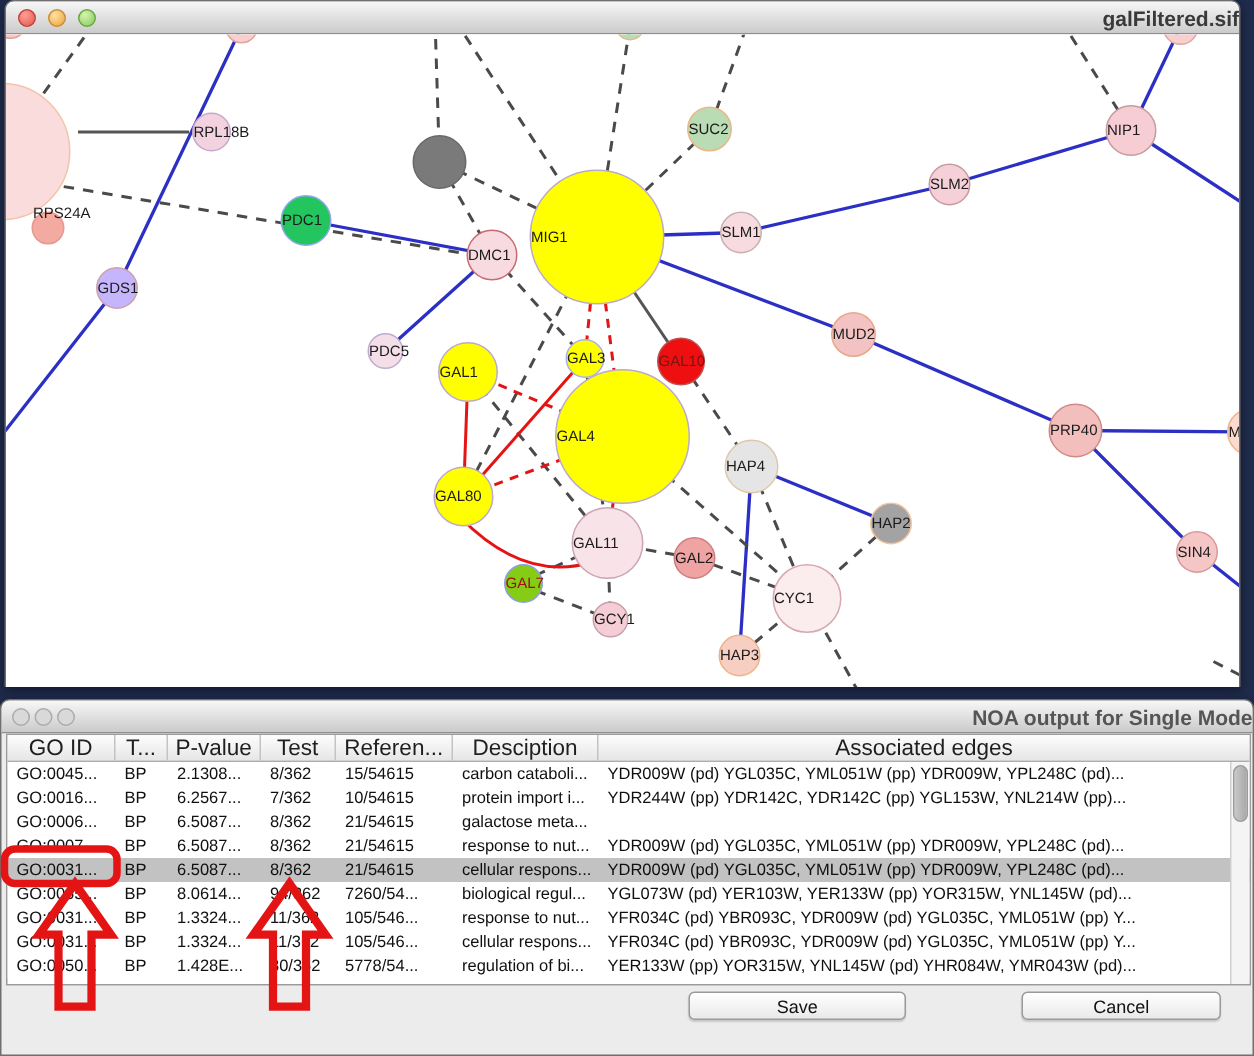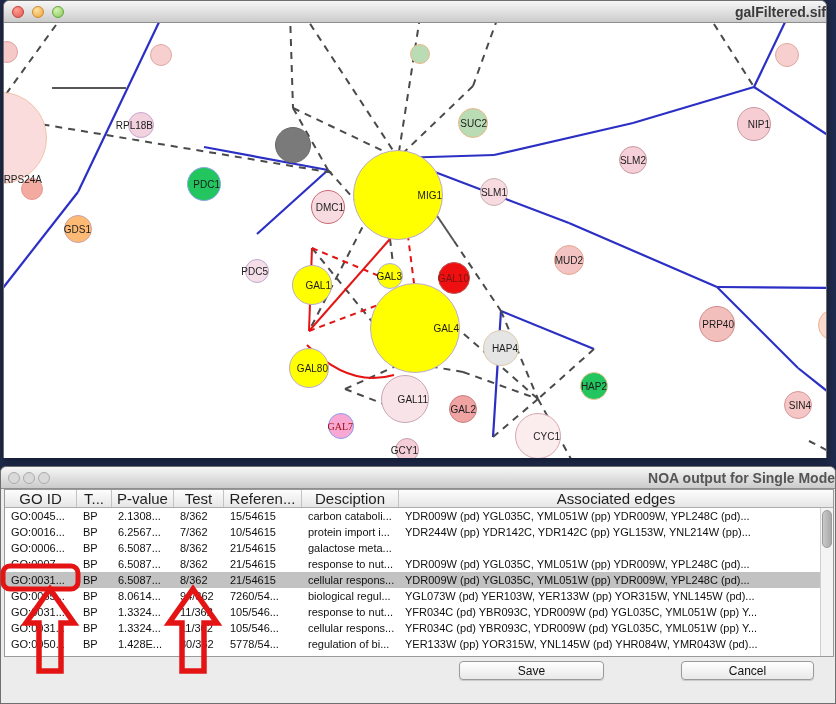--- a/index.html
+++ b/index.html
@@ -17,21 +17,21 @@
   .win.lower .titlebar .title { font-weight:bold; color:#555; }
   .tl { position:absolute; top:5px; width:12px; height:12px; border-radius:50%; }
   .tl.red    { left:8px;  background:radial-gradient(circle at 35% 30%, #ff9f97, #e2574d); border:1px solid #c43f38; }
   .tl.yellow { left:28px; background:radial-gradient(circle at 35% 30%, #ffe2a0, #eaa33e); border:1px solid #cf8b2d; }
   .tl.green  { left:48px; background:radial-gradient(circle at 35% 30%, #d7f3b0, #85c95a); border:1px solid #65a83f; }
   .tl.gray   { background:#d9d9d9; border:1px solid #ababab; }
   .tl.g1{left:7px;} .tl.g2{left:22px;} .tl.g3{left:37px;}
 
   .canvas { position:absolute; left:0; top:22px; width:822px; height:435px; background:#fff; overflow:hidden; }
   .canvas svg { position:absolute; left:0; top:0; }
-  .node { position:absolute; border-radius:50%; display:flex; align-items:center; justify-content:flex-end;margin-top:37px; }
+  .node { position:absolute; border-radius:50%; display:flex; align-items:center; justify-content:flex-start; }
   .node span { font-size:10px; color:#1c1c1c; white-space:nowrap; pointer-events:none; }
 
   .ntable { position:absolute; left:3px; top:22px; width:830px; height:168px; background:#fff;
             border:1px solid #9a9a9a; overflow:hidden; }
   .thead { display:flex; height:18px; background:linear-gradient(#fdfdfd,#e6e6e6); border-bottom:1px solid #adadad; }
   .th { font-size:15px; color:#1f1f1f; text-align:center; line-height:17px; border-right:1px solid #c3c3c3;
         overflow:hidden; white-space:nowrap; flex:0 0 auto; }
   .th:last-child { flex:1 1 auto; border-right:none; }
   .trow { display:flex; height:16px; background:#fff; }
   .trow.sel { background:#c2c2c2; }
@@ -123,21 +123,21 @@
           <div class="node" style="left: 146px; top: -16px; width: 22px; height: 22px; background: rgb(248, 207, 207); border: 1.5px solid rgb(224, 168, 160);"></div>
           <div class="node" style="left: 406px; top: -16px; width: 20px; height: 20px; background: rgb(185, 220, 180); border: 1.5px solid rgb(232, 184, 138);"></div>
           <div class="node" style="left: 771px; top: -17px; width: 24px; height: 24px; background: rgb(248, 207, 207); border: 1.5px solid rgb(224, 168, 160);"></div>
           <div class="node" style="left: 271px; top: 67px; width: 36px; height: 36px; background: rgb(122, 122, 122); border: 1.5px solid rgb(105, 105, 105);"></div>
           <div class="node" style="left: 124px; top: 52px; width: 26px; height: 26px; background: rgb(242, 210, 222); border: 1.5px solid rgb(201, 166, 206);">
             <span>RPL18B</span>
           </div>
           <div class="node" style="left: 17px; top: 118px; width: 22px; height: 22px; background: rgb(243, 171, 161); border: 1.5px solid rgb(232, 152, 144);">
             <span style="position: relative; top: -10px;">RPS24A</span>
           </div>
-          <div class="node" style="left: 60px; top: 155px; width: 28px; height: 28px; background: #fdba74; border: 1.5px solid rgb(208, 160, 168);">
+          <div class="node" style="left: 60px; top: 155px; width: 28px; height: 28px; background: #c4b5fd; border: 1.5px solid rgb(208, 160, 168);">
             <span>GDS1</span>
           </div>
           <div class="node" style="left: 183px; top: 107px; width: 34px; height: 34px; background: #22c55e; border: 1.5px solid rgb(143, 168, 232);">
             <span>PDC1</span>
           </div>
           <div class="node" style="left: 307px; top: 130px; width: 34px; height: 34px; background: rgb(248, 219, 224); border: 1.5px solid rgb(201, 106, 114);">
             <span>DMC1</span>
           </div>
           <div class="node" style="left: 349px; top: 90px; width: 90px; height: 90px; background: rgb(255, 255, 0); border: 1.5px solid rgb(188, 170, 203);">
             <span>MIG1</span>
@@ -159,21 +159,21 @@
           </div>
           <div class="node" style="left: 695px; top: 246px; width: 36px; height: 36px; background: rgb(243, 191, 189); border: 1.5px solid rgb(208, 138, 138);">
             <span>PRP40</span>
           </div>
           <div class="node" style="left: 814px; top: 249px; width: 32px; height: 32px; background: rgb(251, 218, 207); border: 1.5px solid rgb(238, 180, 142);">
             <span>MSI</span>
           </div>
           <div class="node" style="left: 780px; top: 331px; width: 28px; height: 28px; background: rgb(245, 198, 198); border: 1.5px solid rgb(216, 152, 152);">
             <span>SIN4</span>
           </div>
-          <div class="node" style="left: 576px; top: 312px; width: 28px; height: 28px; background: #22c55e; border: 1.5px solid rgb(240, 196, 156); padding-left: 15px;">
+          <div class="node" style="left: 576px; top: 312px; width: 28px; height: 28px; background: #a3a3a3; border: 1.5px solid rgb(240, 196, 156);">
             <span>HAP2</span>
           </div>
           <div class="node" style="left: 241px; top: 199px; width: 24px; height: 24px; background: rgb(244, 223, 233); border: 1.5px solid rgb(192, 170, 210);">
             <span>PDC5</span>
           </div>
           <div class="node" style="left: 288px; top: 205px; width: 40px; height: 40px; background: rgb(255, 255, 0); border: 1.5px solid rgb(188, 170, 203);">
             <span>GAL1</span>
           </div>
           <div class="node" style="left: 373px; top: 203px; width: 26px; height: 26px; background: rgb(255, 255, 0); border: 1.5px solid rgb(168, 176, 232);">
             <span>GAL3</span>
@@ -189,21 +189,21 @@
           </div>
           <div class="node" style="left: 479px; top: 270px; width: 36px; height: 36px; background: #e5e5e5; border: 1.5px solid rgb(221, 200, 168);">
             <span>HAP4</span>
           </div>
           <div class="node" style="left: 377px; top: 315px; width: 48px; height: 48px; background: rgb(247, 227, 232); border: 1.5px solid rgb(202, 166, 182);">
             <span>GAL11</span>
           </div>
           <div class="node" style="left: 445px; top: 335px; width: 28px; height: 28px; background: rgb(239, 163, 163); border: 1.5px solid rgb(204, 127, 127);">
             <span>GAL2</span>
           </div>
-          <div class="node" style="left: 324px; top: 353px; width: 26px; height: 26px; background: #f9a8d4; border: 1.5px solid rgb(143, 155, 237); font-family: Liberation Serif, serif;">
+          <div class="node" style="left: 332px; top: 353px; width: 26px; height: 26px; background: #84cc16; border: 1.5px solid rgb(143, 155, 237);">
             <span style="color: rgb(160, 16, 16);">GAL7</span>
           </div>
           <div class="node" style="left: 391px; top: 378px; width: 24px; height: 24px; background: rgb(244, 205, 214); border: 1.5px solid rgb(200, 160, 170);">
             <span>GCY1</span>
           </div>
           <div class="node" style="left: 511px; top: 353px; width: 46px; height: 46px; background: rgb(251, 236, 238); border: 1.5px solid rgb(214, 168, 178);">
             <span>CYC1</span>
           </div>
           <div class="node" style="left: 475px; top: 400px; width: 28px; height: 28px; background: rgb(247, 207, 194); border: 1.5px solid rgb(240, 178, 136);">
             <span>HAP3</span>

